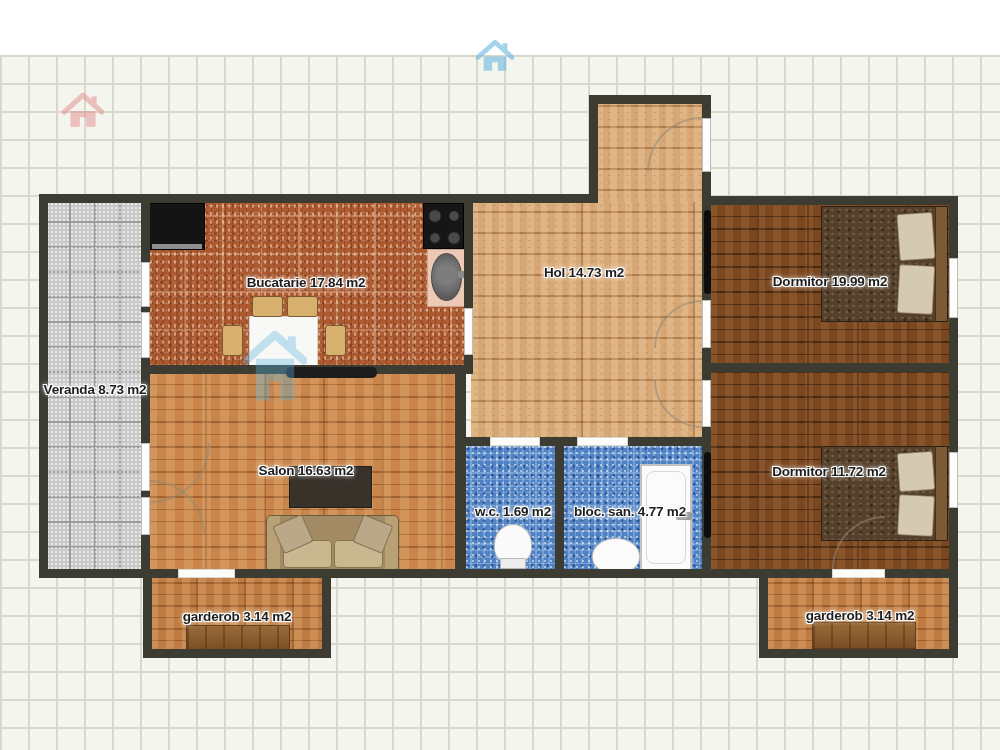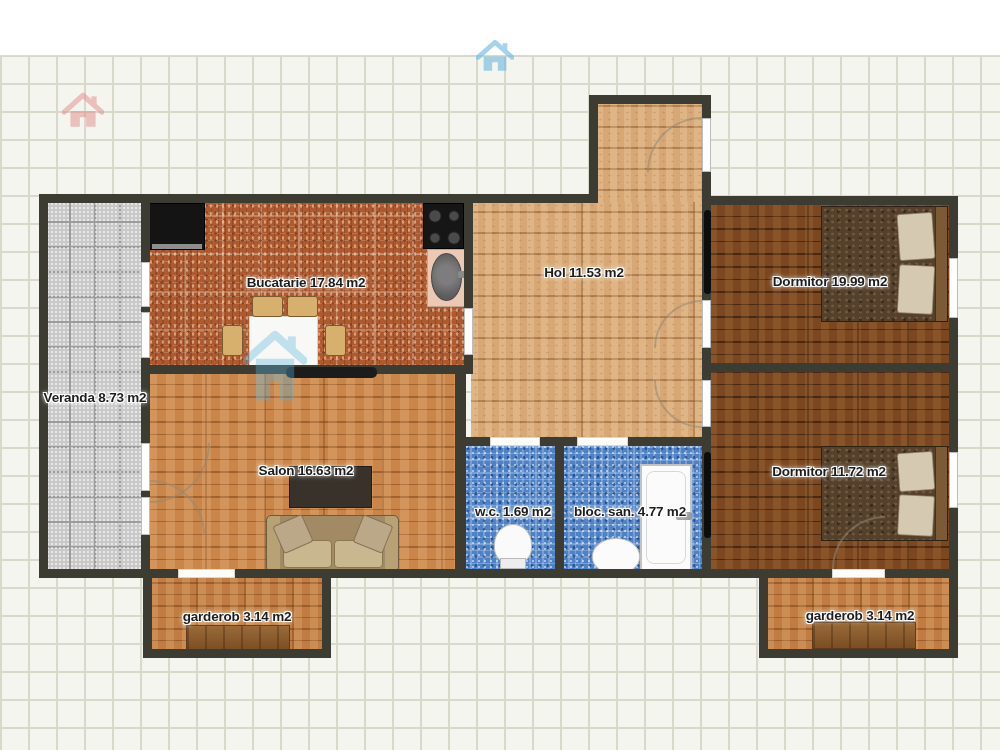--- a/index.html
+++ b/index.html
@@ -210,23 +210,23 @@
   <div class="leaf" style="left:704px;top:210px;height:84px;"></div>
   <div class="leaf" style="left:704px;top:452px;height:86px;"></div>
 
   <div class="arc br" style="left:150px;top:443px;width:60px;height:60px;"></div>
   <div class="arc tr" style="left:150px;top:480px;width:55px;height:55px;"></div>
   <div class="arc tl" style="left:832px;top:516px;width:53px;height:53px;"></div>
   <div class="arc tl" style="left:647px;top:117px;width:55px;height:55px;"></div>
   <div class="arc tl" style="left:654px;top:300px;width:48px;height:48px;"></div>
   <div class="arc bl" style="left:654px;top:380px;width:48px;height:48px;"></div>
 
-  <div class="lbl" style="left:95px;top:389px;margin-top:8px;">Veranda 8.73 m2</div>
+  <div class="lbl" style="left:95px;top:389px;">Veranda 8.73 m2</div>
   <div class="lbl" style="left:306px;top:282px;">Bucatarie 17.84 m2</div>
-  <div class="lbl" style="left:584px;top:272px;">Hol 11.53 m2</div>
+  <div class="lbl" style="left:584px;top:272px;">Hol 14.73 m2</div>
   <div class="lbl" style="left:830px;top:281px;">Dormitor 19.99 m2</div>
   <div class="lbl" style="left:829px;top:471px;">Dormitor 11.72 m2</div>
   <div class="lbl" style="left:306px;top:470px;">Salon 16.63 m2</div>
   <div class="lbl" style="left:513px;top:511px;">w.c. 1.69 m2</div>
   <div class="lbl" style="left:630px;top:511px;">bloc. san. 4.77 m2</div>
   <div class="lbl" style="left:237px;top:616px;">garderob 3.14 m2</div>
   <div class="lbl" style="left:860px;top:615px;">garderob 3.14 m2</div>
 
   <svg class="house" style="left:62px;top:92px;width:42px;height:36px;opacity:.5;" viewBox="0 0 40 34">
     <path d="M2 19 L20 3 L38 19" fill="none" stroke="#e08a8a" stroke-width="5" stroke-linecap="round" stroke-linejoin="round"></path>

